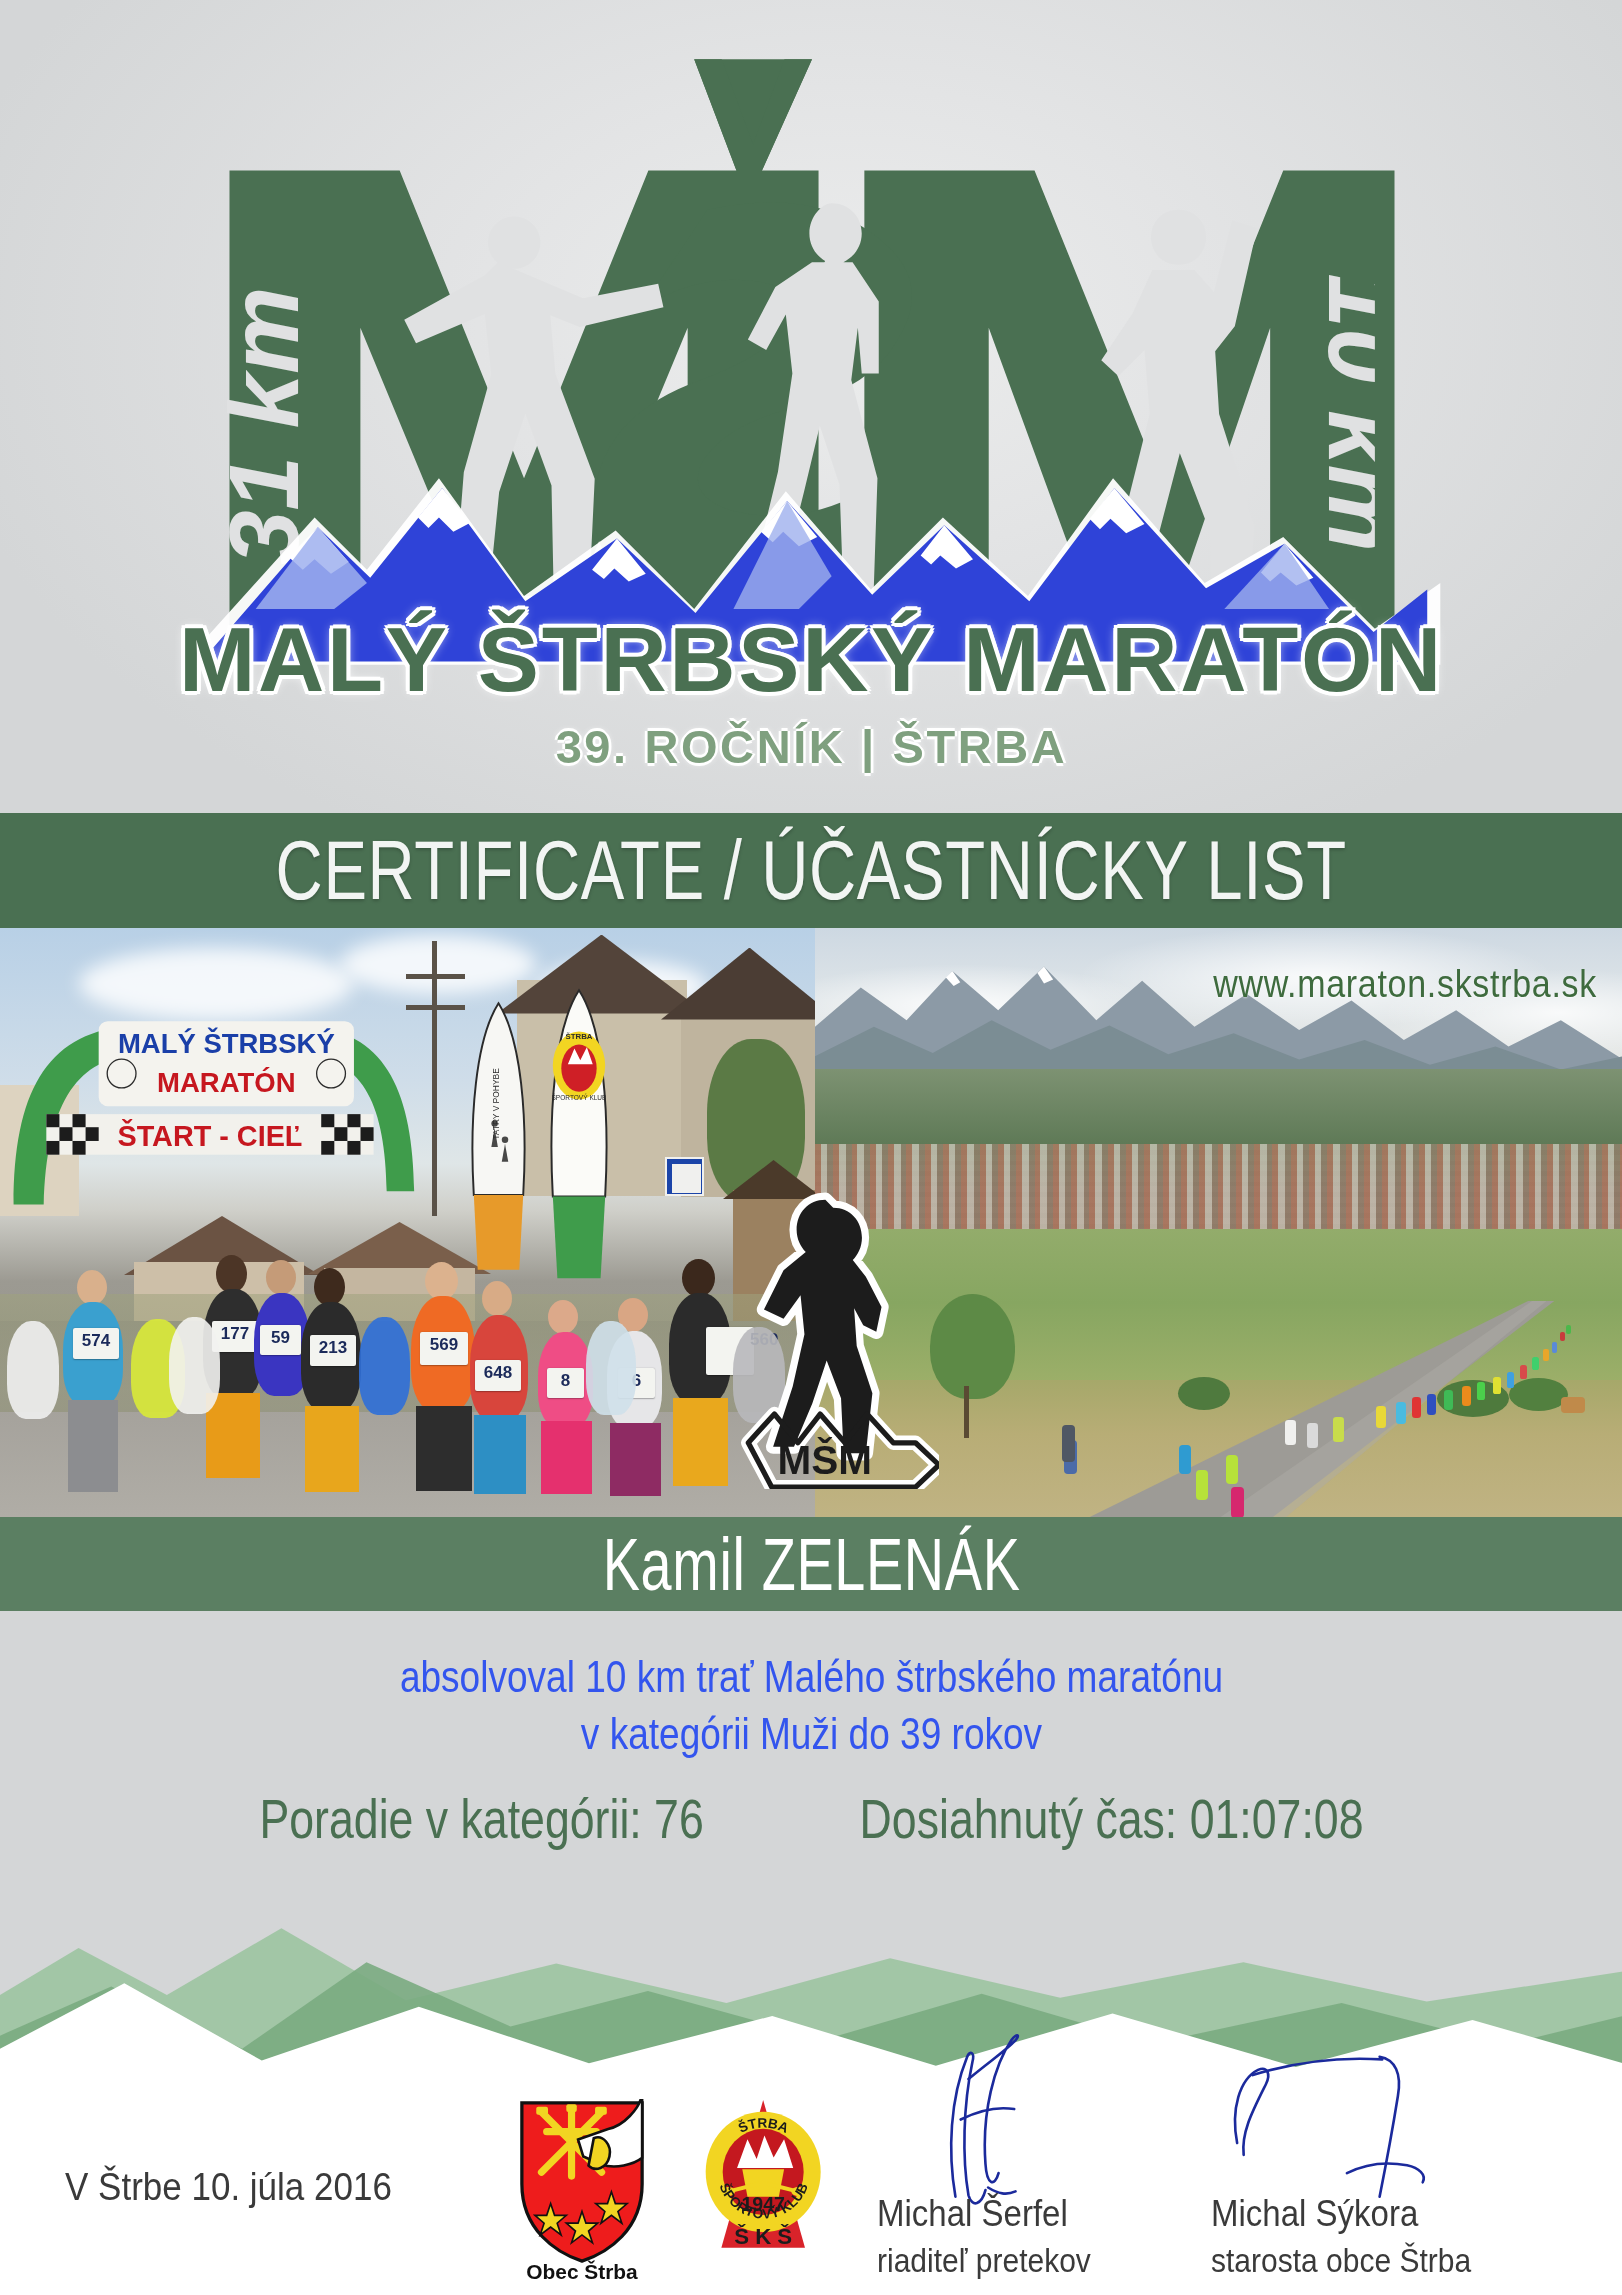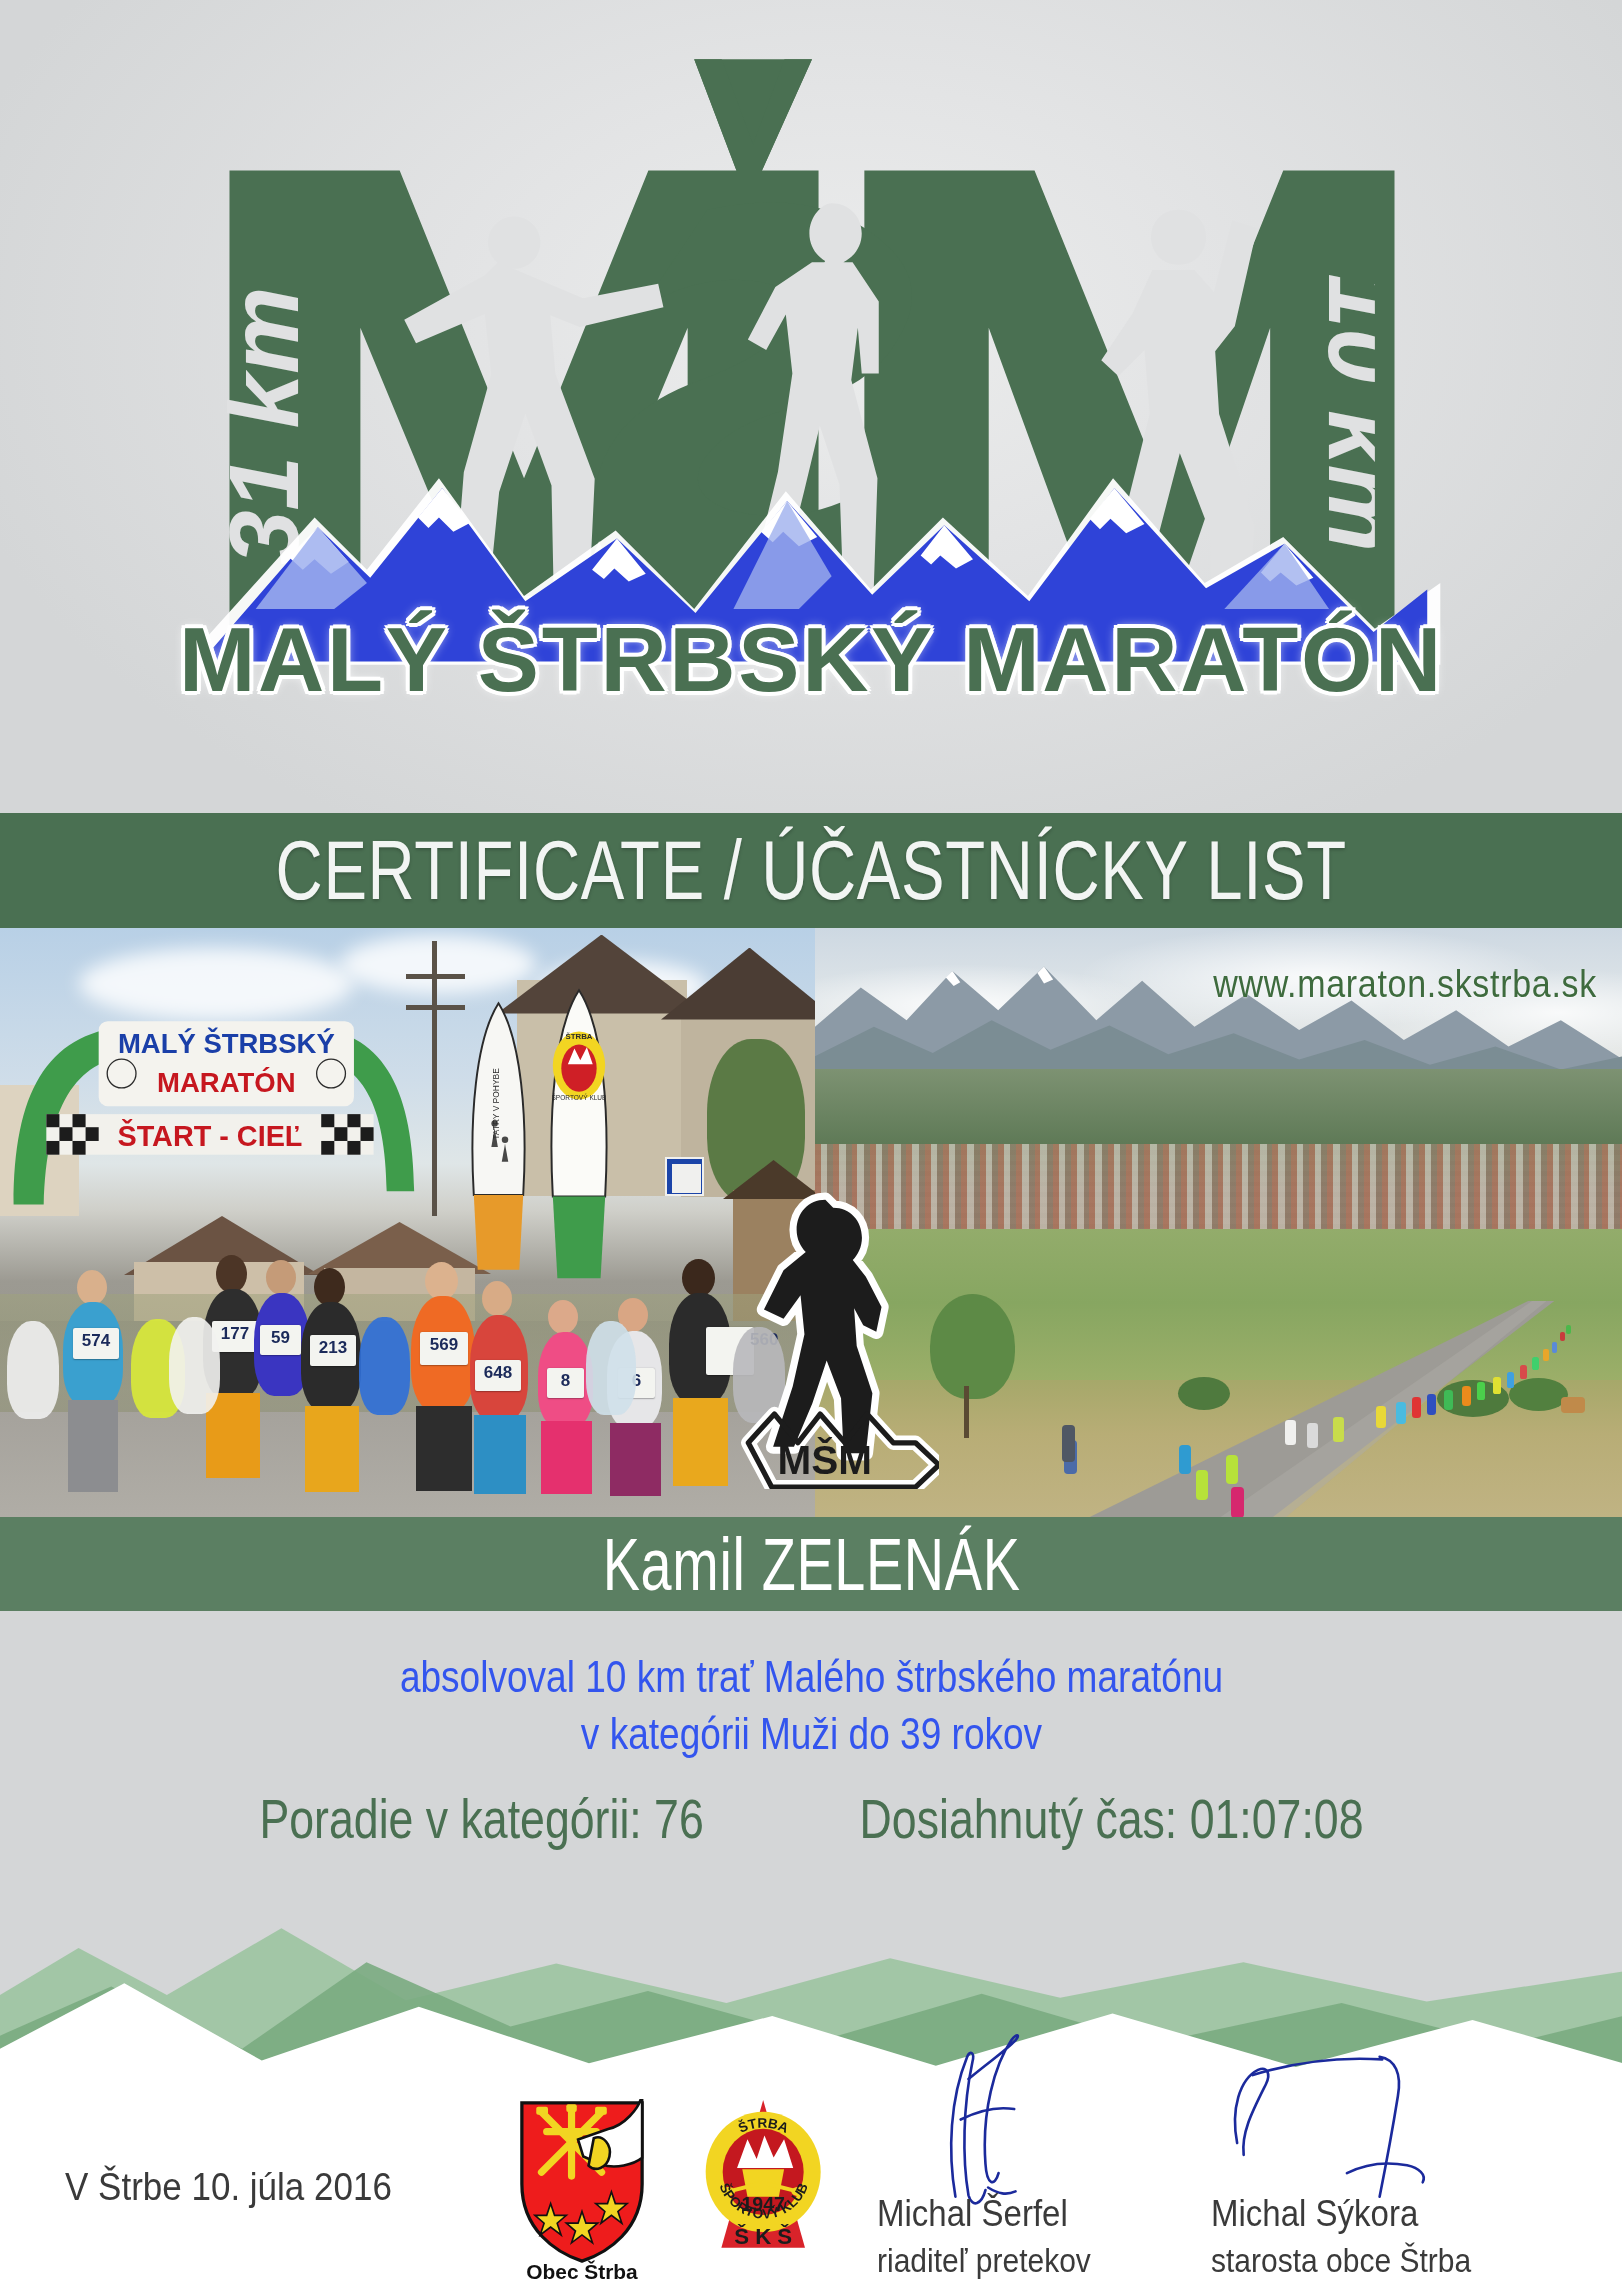--- a/index.html
+++ b/index.html
@@ -240,20 +240,22 @@
           <polygon points="880,900 962,735 1030,850 980,900" fill="#9fb0ee" opacity="0.8"></polygon>
           <polygon points="1630,900 1722,800 1790,900" fill="#9fb0ee" opacity="0.8"></polygon>
         </g>
       </svg>
     </div>
 
     <div style="position:absolute;left:0;top:609px;width:1623px;text-align:center;">
       <div style="font-size:90px;font-weight:700;color:#4a7052;letter-spacing:2.6px;
                   transform:scaleX(1.02);
                   text-shadow:0 0 11.8px #ffffff, 3.9px 0 0 #ffffff, -3.9px 0 0 #ffffff, 0 3.9px 0 #ffffff, 0 -3.9px 0 #ffffff, 3.3px 3.3px 0 #ffffff, -3.3px -3.3px 0 #ffffff, 3.3px -3.3px 0 #ffffff, -3.3px 3.3px 0 #ffffff;">MALÝ ŠTRBSKÝ MARATÓN</div>
+      <div style="font-size:47px;font-weight:700;color:#7fa07f;letter-spacing:2.6px;margin-top:6.5px;
+                  text-shadow:0 0 7.9px #ffffff, 2.6px 0 0 #ffffff, -2.6px 0 0 #ffffff, 0 2.6px 0 #ffffff, 0 -2.6px 0 #ffffff;">39. ROČNÍK | ŠTRBA</div>
     </div>
   </div>
 
   <div class="cert-banner">
     <div class="cert-banner-text">CERTIFICATE / ÚČASTNÍCKY LIST</div>
   </div>
 
   <div class="photos">
 
     <div class="photo photo-left">

